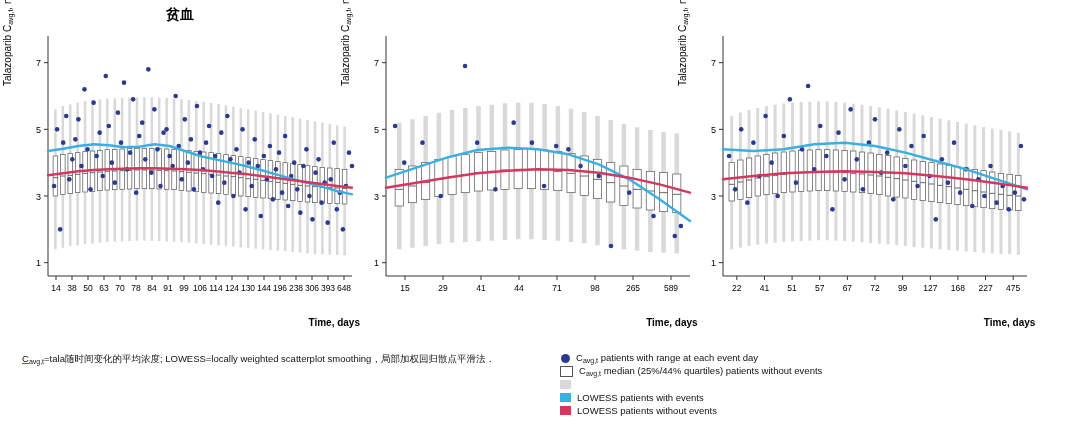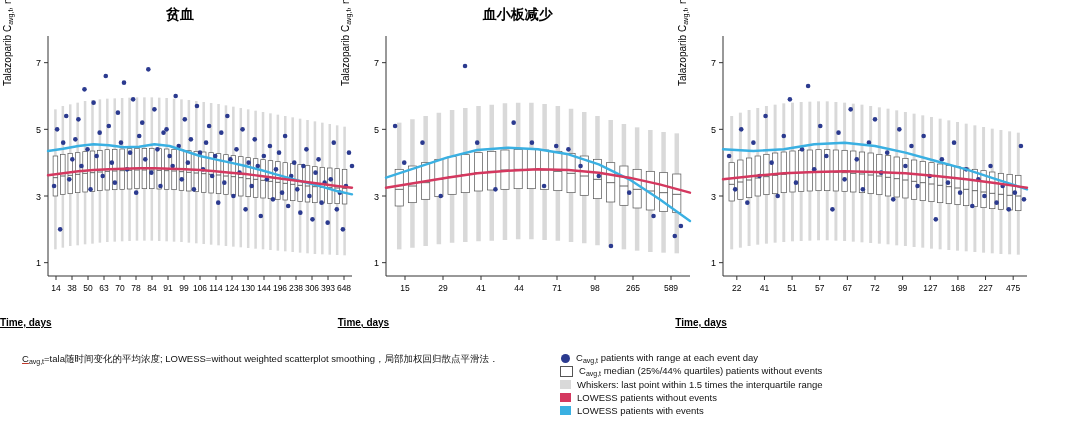--- a/index.html
+++ b/index.html
@@ -41,25 +41,24 @@
     transform:rotate(-90deg);
     transform-origin:0 0;
     font-size:10px;
     white-space:nowrap;
     color:#000;
   }
   .ylabel .sub{font-size:7px;vertical-align:-2px;}
   .xlabel{
     position:absolute;
     bottom:-2px;left:0;width:360px;
-    text-align:left;
+    text-align:right;
     font-size:10px;
     font-weight:bold;
     color:#000;
-    text-decoration:underline;
   }
   svg{display:block;}
   .footnote{
     position:absolute;
     left:22px;top:352px;
     width:510px;
     font-size:9.5px;
     line-height:1.5;
     color:#111;
   }
@@ -380,21 +379,20 @@
           <line x1="328" y1="250" x2="328" y2="254" stroke="#333" stroke-width="1"></line>
           <text x="328" y="265" text-anchor="middle" font-size="8.5" fill="#000" font-family="&quot;Liberation Sans&quot;, sans-serif">393</text>
           <line x1="344" y1="250" x2="344" y2="254" stroke="#333" stroke-width="1"></line>
           <text x="344" y="265" text-anchor="middle" font-size="8.5" fill="#000" font-family="&quot;Liberation Sans&quot;, sans-serif">648</text>
         </svg>
       <div class="xlabel">Time, days</div>
     </div>
   </div>
 
   <div class="panel">
-    <div class="panel-title">血小板减少</div>
     <div class="plot-wrap">
       <div class="ylabel">Talazoparib C<span class="sub">avg,t</span>, ng/mL</div>
       <svg id="svg1" width="360" height="300" viewBox="0 0 360 300">
           <line x1="48" y1="10" x2="48" y2="250" stroke="#333" stroke-width="1"></line>
           <line x1="48" y1="250" x2="352" y2="250" stroke="#333" stroke-width="1"></line>
           <line x1="44" y1="236.66666666666666" x2="48" y2="236.66666666666666" stroke="#333" stroke-width="1"></line>
           <text x="41" y="240.16666666666666" text-anchor="end" font-size="9" fill="#000" font-family="&quot;Liberation Sans&quot;, sans-serif">1</text>
           <line x1="44" y1="170" x2="48" y2="170" stroke="#333" stroke-width="1"></line>
           <text x="41" y="173.5" text-anchor="end" font-size="9" fill="#000" font-family="&quot;Liberation Sans&quot;, sans-serif">3</text>
           <line x1="44" y1="103.33333333333331" x2="48" y2="103.33333333333331" stroke="#333" stroke-width="1"></line>
@@ -699,37 +697,36 @@
           <text x="310.54545454545456" y="265" text-anchor="middle" font-size="8.5" fill="#000" font-family="&quot;Liberation Sans&quot;, sans-serif">227</text>
           <line x1="338.1818181818182" y1="250" x2="338.1818181818182" y2="254" stroke="#333" stroke-width="1"></line>
           <text x="338.1818181818182" y="265" text-anchor="middle" font-size="8.5" fill="#000" font-family="&quot;Liberation Sans&quot;, sans-serif">475</text>
         </svg>
       <div class="xlabel">Time, days</div>
     </div>
   </div>
 </div>
 
 <div class="footnote">
-  <span class="ul">C<span class="sub">avg,t</span></span><span>=tala随时间变化的平均浓度; LOWESS=without weighted scatterplot smoothing，局部加权回归散点平滑法．</span>
+  <span class="ul">C<span class="sub">avg,t</span></span><span>=tala随时间变化的平均浓度; LOWESS=locally weighted scatterplot smoothing，局部加权回归散点平滑法．</span>
 </div>
 
 <div class="legend">
   <div class="legend-row">
     <span class="swatch sw-dot"></span>
     <span class="legend-text">C<span class="sub">avg,t</span><span> patients with range at each event day</span></span>
   </div>
   <div class="legend-row">
     <span class="swatch sw-box"></span>
     <span class="legend-text">C<span class="sub">avg,t</span><span> median (25%/44% quartiles) patients without events</span></span>
   </div>
   <div class="legend-row">
     <span class="swatch sw-whisk"></span>
-    <span class="legend-text">Whiskers: last point within 1.5 times the interquartile range</span>
+  </div>
+  <div class="legend-row">
+    <span class="swatch sw-blue"></span>
+    <span class="legend-text">LOWESS patients with events</span>
   </div>
   <div class="legend-row">
     <span class="swatch sw-pink"></span>
     <span class="legend-text">LOWESS patients without events</span>
   </div>
-  <div class="legend-row">
-    <span class="swatch sw-blue"></span>
-    <span class="legend-text">LOWESS patients with events</span>
-  </div>
 </div>
 
 </body></html>

